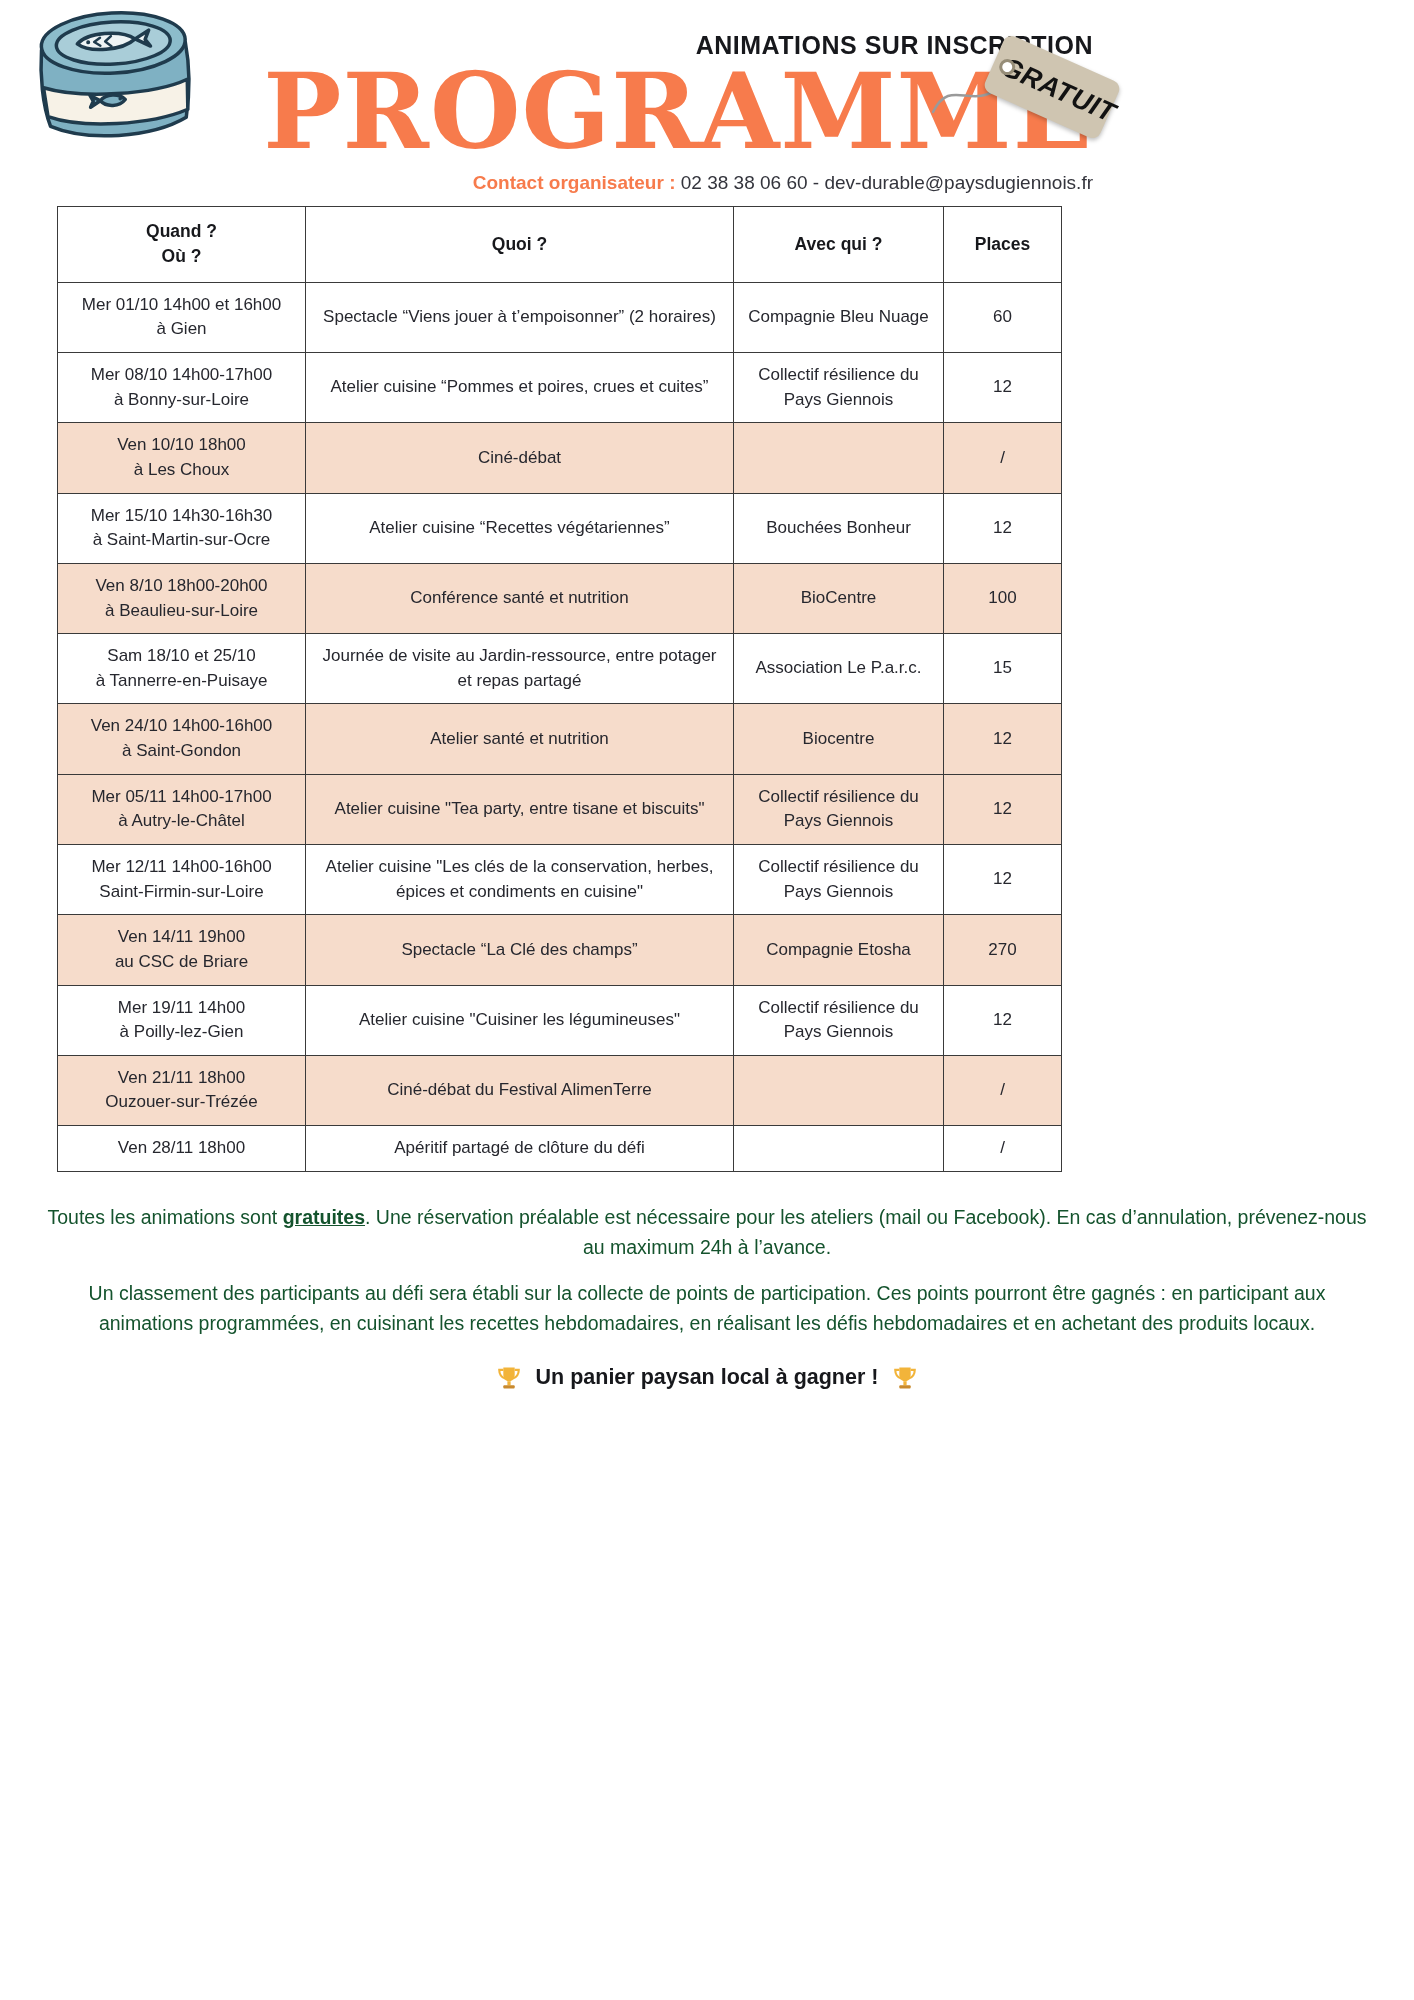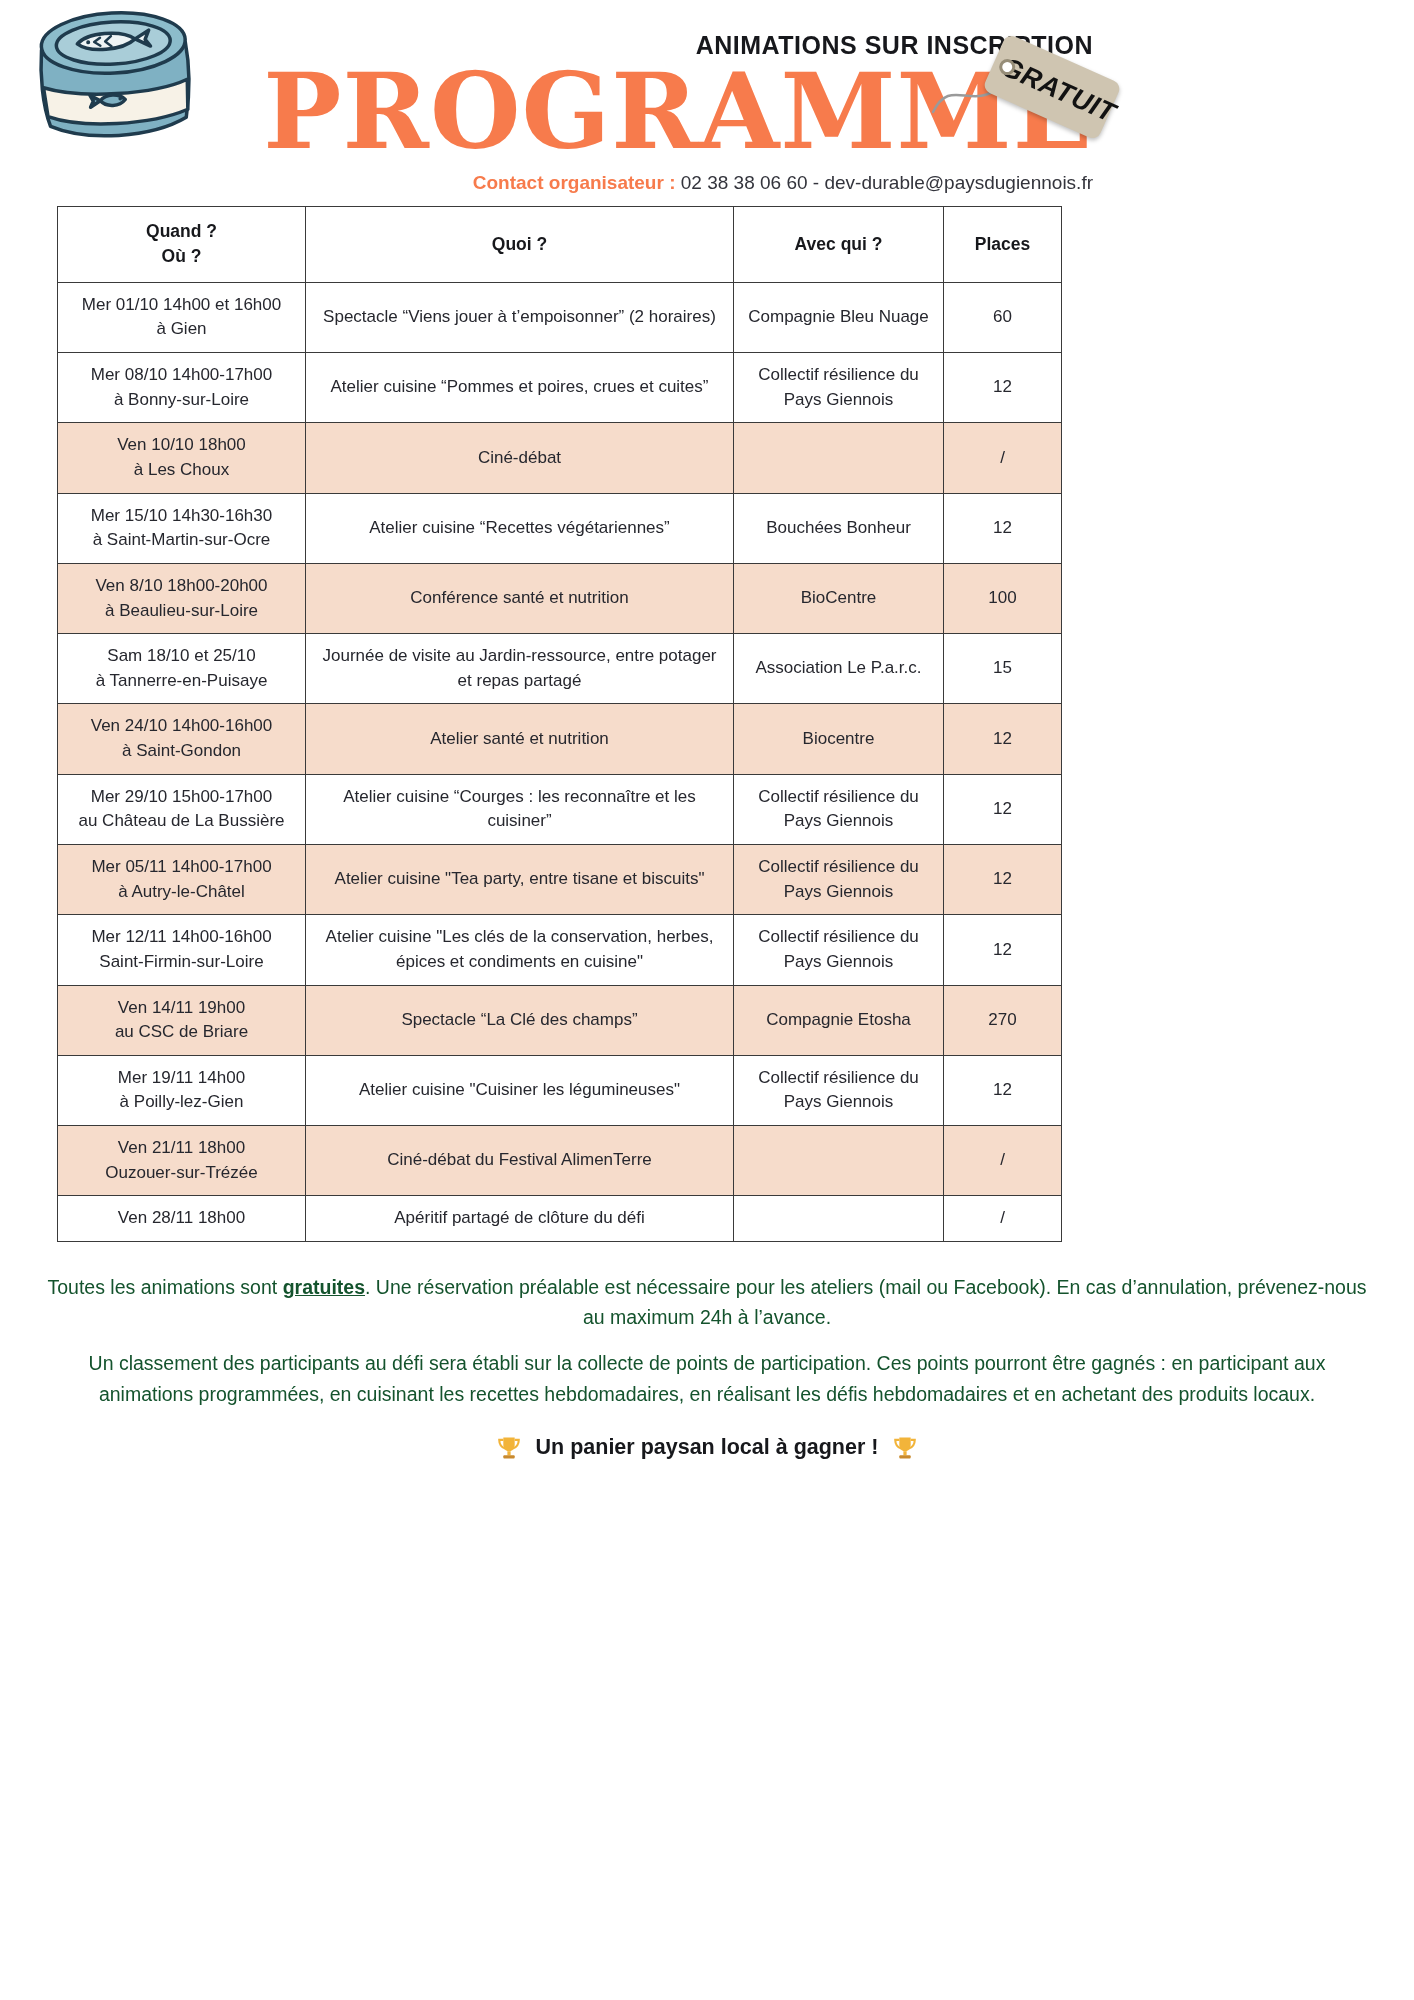--- a/index.html
+++ b/index.html
@@ -154,27 +154,20 @@
       <td class="c-who">Association Le P.a.r.c.</td>
       <td class="c-places">15</td>
     </tr>
         <tr class="shaded">
       <td class="c-when">Ven 24/10 14h00-16h00
 à Saint-Gondon</td>
       <td class="c-what">Atelier santé et nutrition</td>
       <td class="c-who">Biocentre</td>
       <td class="c-places">12</td>
     </tr>
-        <tr>
-      <td class="c-when">Mer 29/10 15h00-17h00
-au Château de La Bussière</td>
-      <td class="c-what">Atelier cuisine “Courges : les reconnaître et les cuisiner”</td>
-      <td class="c-who">Collectif résilience du Pays Giennois</td>
-      <td class="c-places">12</td>
-    </tr>
         <tr class="shaded">
       <td class="c-when">Mer 05/11 14h00-17h00
 à Autry-le-Châtel</td>
       <td class="c-what">Atelier cuisine "Tea party, entre tisane et biscuits"</td>
       <td class="c-who">Collectif résilience du Pays Giennois</td>
       <td class="c-places">12</td>
     </tr>
         <tr>
       <td class="c-when">Mer 12/11 14h00-16h00
 Saint-Firmin-sur-Loire</td>

